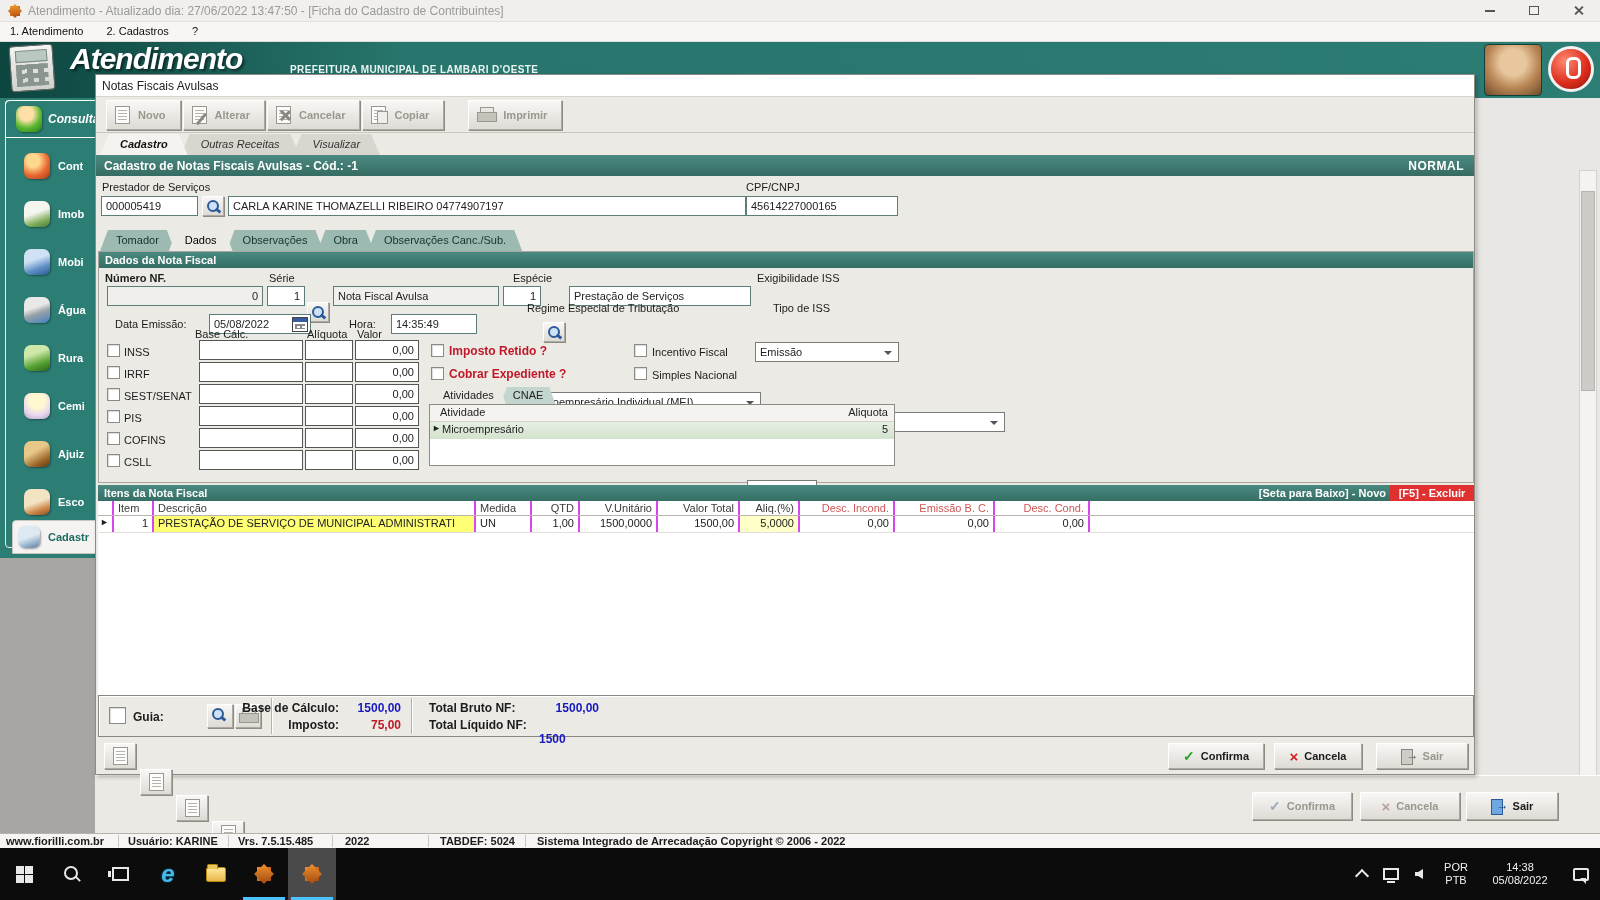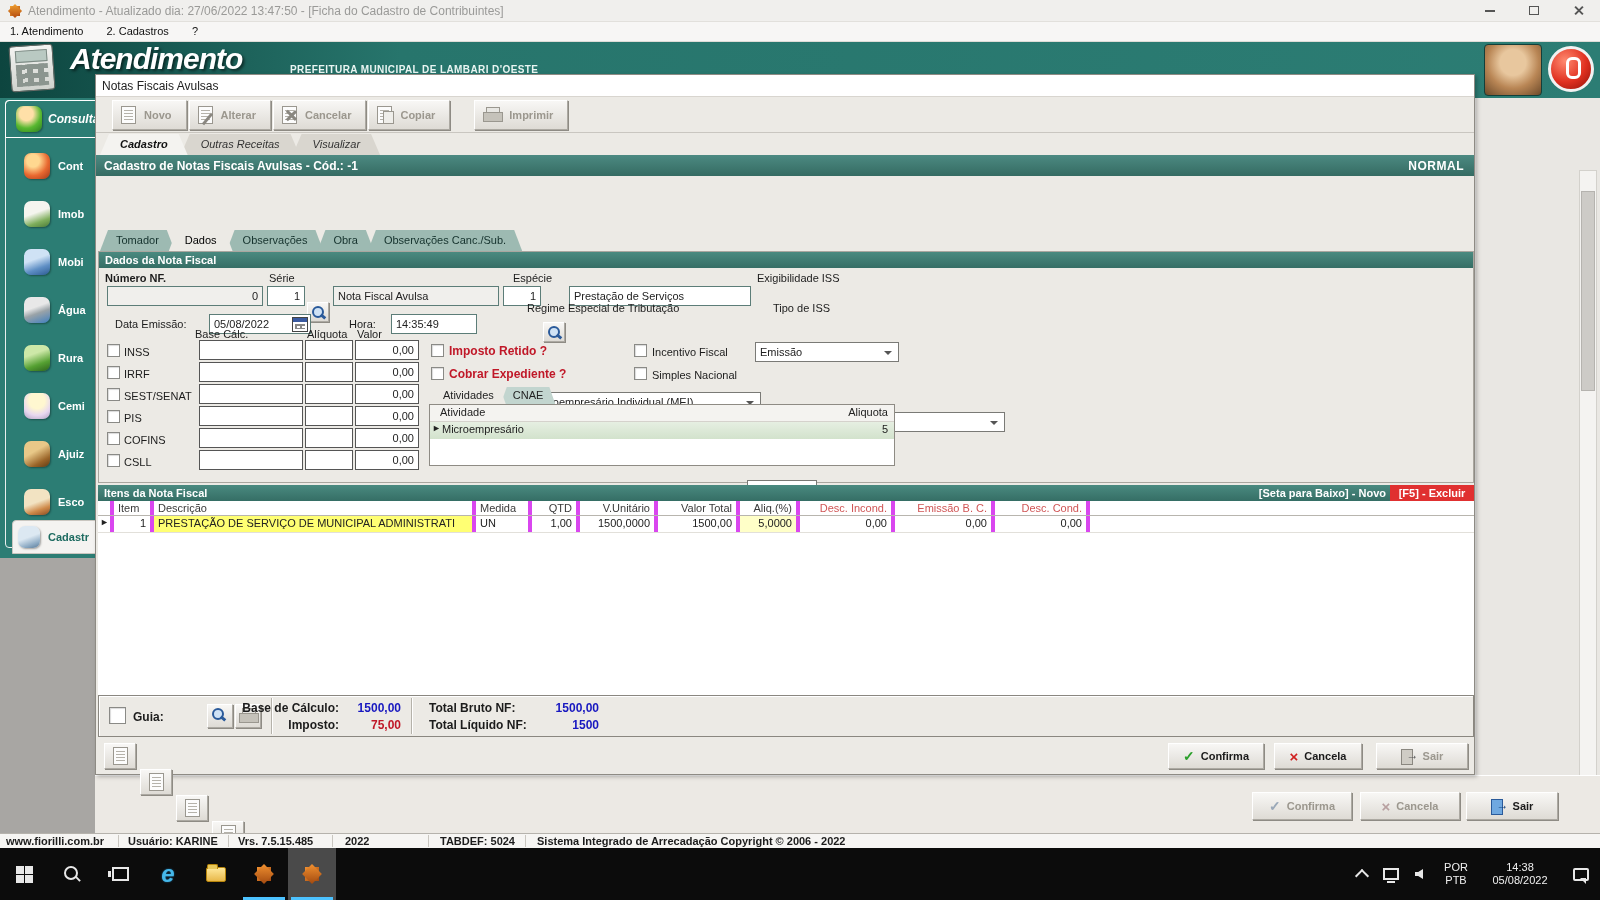--- a/index.html
+++ b/index.html
@@ -102,21 +102,21 @@
   .xmark::before,.xmark::after{content:"";position:absolute;left:5px;top:0;width:2.5px;height:13px;background:#8a8780}
   .xmark::before{transform:rotate(45deg)}.xmark::after{transform:rotate(-45deg)}
   .page2{left:5px;top:4px;width:11px;height:13px;background:#efeeea;border:1px solid #9a978f}
   .printico{position:relative;width:18px;height:16px;margin-right:8px}
   .printico::before{content:"";position:absolute;left:3px;top:0;width:12px;height:6px;background:#e8e7e3;border:1px solid #9a978f}
   .printico::after{content:"";position:absolute;left:0;top:5px;width:18px;height:8px;background:#c5c2ba;border:1px solid #9a978f}
 
   
   .grid-hd{display:flex;height:15px;border-bottom:1px solid #b8b5ae;color:#3a3a3a}
   .grid-row{display:flex;height:17px;border-bottom:1px solid #e2e0da;background:#fff}
-  .gc{padding:1px 4px;overflow:hidden;white-space:nowrap;border-right:4px solid #d946ef}
+  .gc{padding:1px 4px;overflow:hidden;white-space:nowrap;border-right:2px solid #d946ef}
   .rt{text-align:right}
   .redhd{color:#d05555}
   .yellow{background:#ffff73}
   .paleyellow{background:#ffffc8}
 
   
   .btn{display:flex;align-items:center;justify-content:center;font-size:11px;font-weight:bold;color:#1a1a1a}
   .btn .ic{margin-right:6px}
   .btn.disabled{color:#9b978e}
   .checkic{color:#2ba02b;font-size:14px;font-weight:bold}
@@ -257,21 +257,21 @@
   </div>
 
   <div class="a" style="left:95px;top:775px;width:1505px;height:58px;background:#ece9e4;border-top:1px solid #fff"></div>
 
   <div class="a" style="left:95px;top:74px;width:1380px;height:701px;background:#eceae5;border:1px solid #8e8b84;box-shadow:2px 2px 4px rgba(0,0,0,.25)">
 
     <div class="a" style="left:0;top:0;width:1378px;height:22px;background:#fff;border-bottom:1px solid #d8d5cf">
       <span class="a" style="left:6px;top:4px;font-size:12px">Notas Fiscais Avulsas</span>
     </div>
 
-    <div class="a" style="left:0;top:22px;width:1378px;height:36px;background:#eceae5;border-bottom:1px solid #c9c6c0;display:flex;align-items:center;padding-left:16px">
+    <div class="a" style="left:0;top:22px;width:1378px;height:36px;background:#eceae5;border-bottom:1px solid #c9c6c0;display:flex;align-items:center;padding-left:10px">
       <div class="tbtn bevel">
         <div class="pageico"></div>
         <span>Novo</span>
       </div>
       <div class="tbtn bevel">
         <div class="pageico">
             <div class="ovl pencil"></div>
           </div>
         <span>Alterar</span>
       </div>
@@ -297,20 +297,28 @@
       <div class="tab active">Cadastro</div>
       <div class="tab">Outras Receitas</div>
       <div class="tab">Visualizar</div>
     </div>
 
     <div class="a" style="left:0;top:80px;width:1378px;height:21px;background:linear-gradient(180deg,#4c8a82,#356b62);color:#fff">
       <span class="a" style="left:8px;top:4px;font-weight:bold;font-size:12px">Cadastro de Notas Fiscais Avulsas - Cód.: -1</span>
       <span class="a" style="right:10px;top:4px;font-weight:bold;font-size:12px;letter-spacing:.5px">NORMAL</span>
     </div>
 
+    <div class="a" style="left:0;top:101px;width:1378px;height:53px">
+      <span class="lbl" style="left:6px;top:5px">Prestador de Serviços</span>
+      <div class="a fld" style="left:5px;top:20px;width:97px">000005419</div>
+      <div class="a mag bevel" style="left:106px;top:20px"></div>
+      <div class="a fld" style="left:132px;top:20px;width:518px">CARLA KARINE THOMAZELLI RIBEIRO 04774907197</div>
+      <span class="lbl" style="left:650px;top:5px">CPF/CNPJ</span>
+      <div class="a fld" style="left:650px;top:20px;width:152px">45614227000165</div>
+    </div>
 
     <div class="a tabrow" style="left:4px;top:154px;height:22px">
       <div class="subtab">Tomador</div>
       <div class="subtab active">Dados</div>
       <div class="subtab">Observações</div>
       <div class="subtab">Obra</div>
       <div class="subtab">Observações Canc./Sub.</div>
     </div>
 
     <div class="a" style="left:2px;top:176px;width:1376px;height:232px;border:1px solid #a9a69f;background:#eceae5">
@@ -457,21 +465,21 @@
       </div>
       <div class="strip" style="left:172px;top:2px;height:36px"></div>
       <span class="lbl" style="left:120px;top:5px;width:120px;text-align:right;font-weight:bold;font-size:12px">Base de Cálculo:</span>
       <span class="lbl bluev" style="left:246px;top:5px;width:56px;text-align:right;font-size:12px">1500,00</span>
       <span class="lbl" style="left:120px;top:22px;width:120px;text-align:right;font-weight:bold;font-size:12px">Imposto:</span>
       <span class="lbl redv" style="left:246px;top:22px;width:56px;text-align:right;font-size:12px">75,00</span>
       <div class="strip" style="left:312px;top:2px;height:36px"></div>
       <span class="lbl" style="left:330px;top:5px;width:104px;text-align:left;font-weight:bold;font-size:12px">Total Bruto NF:</span>
       <span class="lbl bluev" style="left:440px;top:5px;width:60px;text-align:right;font-size:12px">1500,00</span>
       <span class="lbl" style="left:330px;top:22px;width:110px;text-align:left;font-weight:bold;font-size:12px">Total Líquido NF:</span>
-      <span class="lbl bluev" style="left:440px;top:22px;width:60px;text-align:right;font-size:12px">1500</span>
+      <span class="lbl bluev" style="left:440px;top:36px;width:60px;font-size:12px">1500</span>
     </div>
 
     <div class="a bevel navbtn" style="left:8px;top:668px;width:32px;height:26px;display:flex;align-items:center;justify-content:center">
         <div class="pageico"></div>
       </div>
     <div class="a bevel navbtn" style="left:44px;top:668px;width:32px;height:26px;display:flex;align-items:center;justify-content:center">
         <div class="pageico"></div>
       </div>
     <div class="a bevel navbtn" style="left:80px;top:668px;width:32px;height:26px;display:flex;align-items:center;justify-content:center">
         <div class="pageico"></div>

